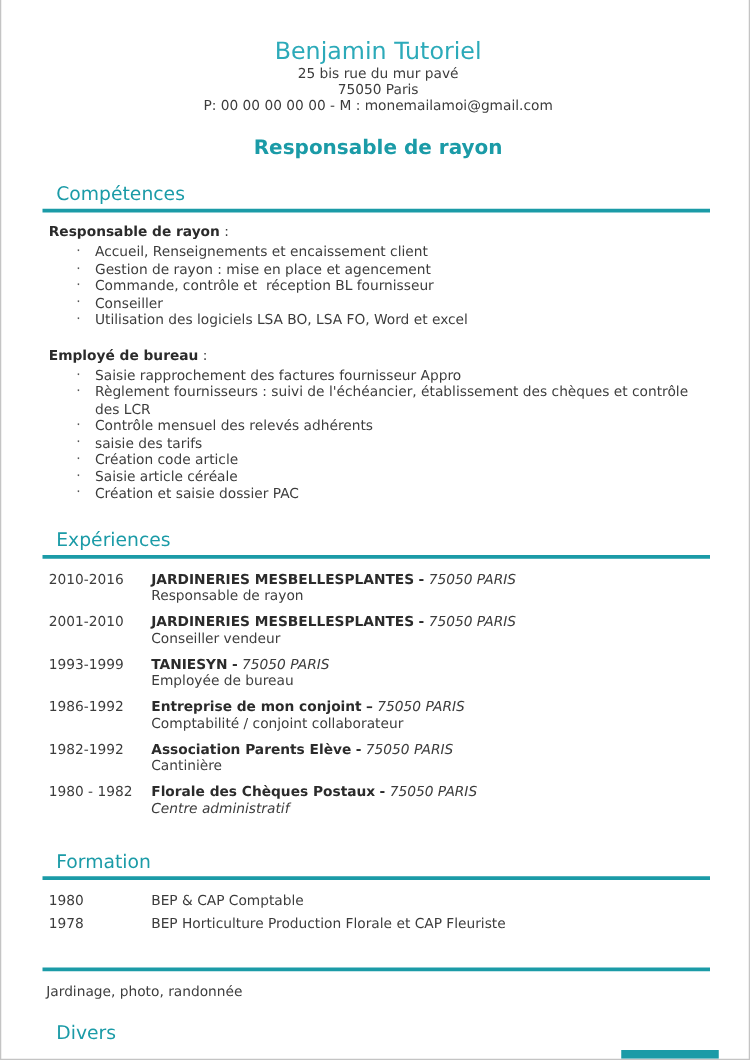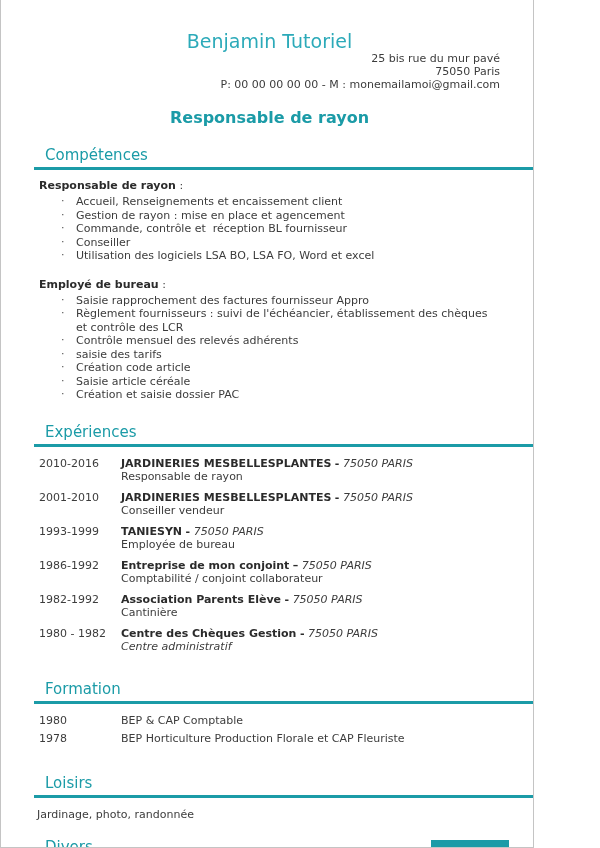--- a/index.html
+++ b/index.html
@@ -4,31 +4,31 @@
 <style>
   * { margin: 0; padding: 0; box-sizing: border-box; }
   html, body { background: #fff; }
   body {
     width: 600px; height: 848px;
     font-family: "DejaVu Sans", "Liberation Sans", sans-serif;
     color: var(--text, #3c3c3c);
   }
   .page {
     position: relative;
-    width: 534px; height: 848px;
+    width: 600px; height: 848px;
     background: #fff;
     border: 1px solid var(--border, #c4c4c4);
     border-top: none;
     padding: 30px 33px 16px 38px;
     overflow: hidden;
   }
   
   .header { text-align: center; }
   .name { font-size: 19px; color: var(--name-color, #2caab9); line-height: 22px; }
-  .hline { font-size: 11px; line-height: 13px; color: var(--text, #3c3c3c); text-align: right; }
+  .hline { font-size: 11px; line-height: 13px; color: var(--text, #3c3c3c); }
   .italic { }
   .job-title {
     margin-top: 17px;
     text-align: center;
     font-size: 16px; font-weight: bold;
     color: var(--accent, #1b9ba7);
   }
   
   .section-title {
     font-size: 15px;
@@ -193,21 +193,21 @@
               <span class="xp-loc">75050 PARIS</span>
             </div>
             <div class="xp-role">Cantinière</div>
           </div>
         </div>
 
         <div class="xp-row">
           <div class="xp-dates">1980 - 1982</div>
           <div class="xp-body">
             <div class="xp-line1">
-              <span class="xp-company">Centre des Chèques Gestion</span>
+              <span class="xp-company">Florale des Chèques Postaux</span>
               <span class="xp-sep">-</span>
               <span class="xp-loc">75050 PARIS</span>
             </div>
             <div class="xp-role italic">Centre administratif</div>
           </div>
         </div>
 
     </div>
   </div>
 
@@ -223,21 +223,20 @@
 
         <div class="fo-row">
           <div class="fo-dates">1978</div>
           <div class="fo-label">BEP Horticulture Production Florale et CAP Fleuriste</div>
         </div>
 
     </div>
   </div>
 
   <div class="sec-loisirs">
-    <div class="section-title">Loisirs</div>
     <div class="rule"></div>
     <div class="plain-text">Jardinage, photo, randonnée</div>
   </div>
 
   <div class="sec-divers">
     <div class="section-title">Divers</div>
 
   </div>
 
   <div class="footer-bar"></div>

